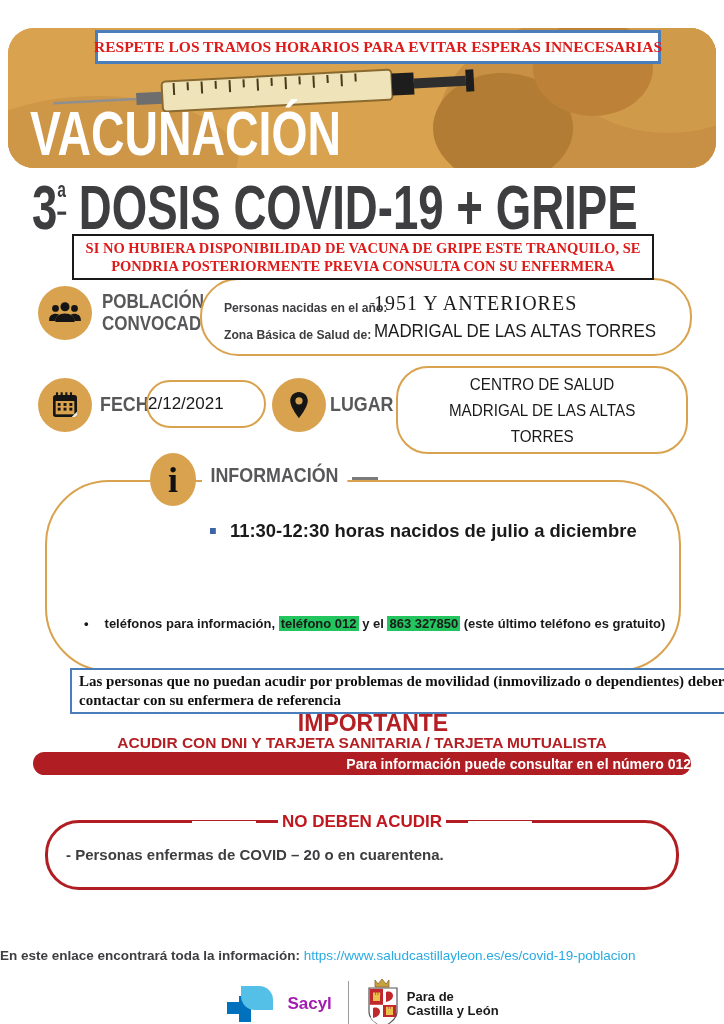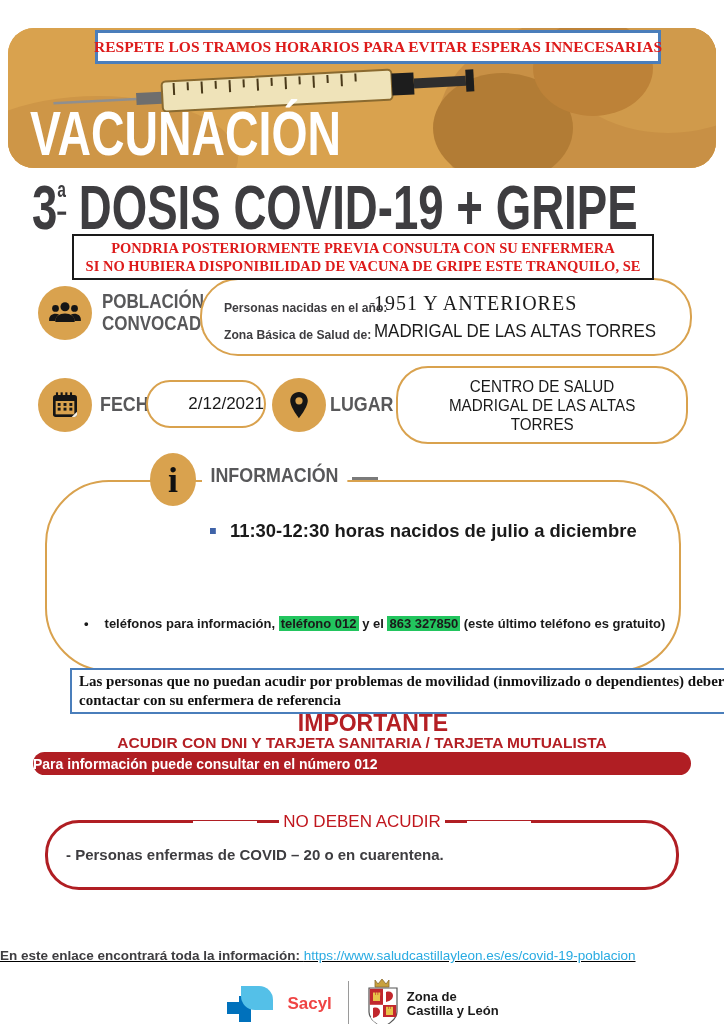--- a/index.html
+++ b/index.html
@@ -25,24 +25,24 @@
   .sec-label{position:absolute;color:#58585A;font-weight:bold;transform:scaleX(0.85);transform-origin:left top;white-space:nowrap;}
   .round-box{position:absolute;border:2px solid #D9A24E;box-sizing:border-box;background:#fff;}
   
   .pop-box{left:200px;top:258px;width:492px;height:78px;border-radius:38px;display:flex;flex-direction:column;
         justify-content:center;gap:6px;padding:2px 10px 2px 22px;}
   .pop-row{display:flex;align-items:flex-end;}
   .pop-lbl{font-size:13.5px;font-weight:bold;color:#3E3D40;transform:scaleX(0.9);transform-origin:left;white-space:nowrap;width:150px;flex:none;}
   .born-val{font-family:"Liberation Serif",serif;font-size:20px;color:#1a1a1a;letter-spacing:1px;white-space:nowrap;}
   .zone-val{font-size:18px;color:#1a1a1a;transform:scaleX(0.94);transform-origin:left;white-space:nowrap;}
   
-  .fecha-box{left:146px;top:360px;width:120px;height:48px;border-radius:24px;display:flex;align-items:center;justify-content:flex-end;}
+  .fecha-box{left:146px;top:360px;width:120px;height:48px;border-radius:24px;display:flex;align-items:center;justify-content:flex-start;}
   .fecha-box span{font-size:17px;color:#1a1a1a;}
-  .lugar-box{left:396px;top:346px;width:292px;height:78px;border-radius:32px;display:flex;flex-direction:column;
-        align-items:center;justify-content:center;}
+  .lugar-box{left:396px;top:346px;width:292px;height:88px;border-radius:32px;display:flex;flex-direction:column;
+        align-items:center;justify-content:center;gap:7px;}
   .lugar-box div{font-size:16px;line-height:19px;color:#1a1a1a;transform:scaleX(0.95);white-space:nowrap;}
   
   .info-box{left:45px;top:460px;width:636px;height:192px;border-radius:64px;z-index:1;}
   .info-icon{position:absolute;left:150px;top:433px;width:46px;height:53px;border-radius:50%;background:#D9A24E;
         display:flex;align-items:center;justify-content:center;z-index:3;}
   .info-icon span{font-family:"Liberation Serif",serif;font-weight:bold;font-size:36px;color:#111;line-height:36px;}
   .info-label{position:absolute;left:202px;top:443px;z-index:3;background:#fff;padding:0 10px;color:#58585A;
         font-weight:bold;font-size:21px;transform:scaleX(0.85);transform-origin:left top;white-space:nowrap;}
   .info-dash{position:absolute;left:352px;top:457px;width:26px;height:3px;background:#7a7a7a;z-index:3;}
   .sched{position:absolute;left:210px;top:500px;z-index:2;}
@@ -55,36 +55,36 @@
   
   .mob-box{position:absolute;left:70px;top:648px;width:694px;background:#fff;border:2px solid #4A7EBB;
         box-sizing:border-box;z-index:4;padding:2px 7px;}
   .mob-box div{font-family:"Liberation Serif",serif;font-weight:bold;font-size:15px;line-height:19px;color:#111;}
   
   .imp-title{position:absolute;left:11px;top:690px;width:724px;text-align:center;color:#B41F24;font-weight:bold;
         font-size:23px;z-index:2;}
   .imp-sub{position:absolute;left:0;top:714px;width:724px;text-align:center;color:#B41F24;font-weight:bold;
         font-size:15.5px;z-index:2;}
   .red-bar{position:absolute;left:33px;top:732px;width:658px;height:23px;background:#B01E23;border-radius:12px;
-        display:flex;align-items:center;justify-content:flex-start;z-index:2;}
+        display:flex;align-items:center;justify-content:flex-end;z-index:2;}
   .red-bar span{color:#fff;font-weight:bold;font-size:14px;}
   
   .nda-title{position:absolute;left:0;top:792px;width:724px;display:flex;align-items:center;justify-content:center;z-index:3;}
   .nda-dash{width:56px;height:3px;background:#B01E23;margin:0 22px;}
-  .nda-title span{color:#C0161D;font-weight:normal;font-size:17px;white-space:nowrap;background:#fff;padding:0 4px;}
+  .nda-title span{color:#C0161D;font-weight:bold;font-size:17px;white-space:nowrap;background:#fff;padding:0 4px;}
   .nda-box{position:absolute;left:45px;top:800px;width:634px;height:70px;border:3px solid #B01E23;
         border-radius:34px;box-sizing:border-box;z-index:2;}
   .nda-item{position:absolute;left:66px;top:826px;font-size:15px;font-weight:bold;color:#3E3D40;z-index:3;white-space:nowrap;}
   
-  .link-line{position:absolute;left:0;top:928px;width:596px;text-align:center;font-size:13.5px;z-index:2;white-space:nowrap;text-decoration:underline;}
+  .link-line{position:absolute;left:0;top:928px;width:596px;text-align:center;font-size:13.5px;z-index:2;white-space:nowrap;}
   .link-line .pre{color:#3E3D40;font-weight:bold;}
   .link-line a{color:#29ABE2;text-decoration:none;font-weight:normal;}
   .logos{position:absolute;left:0;top:958px;width:724px;display:flex;align-items:center;justify-content:center;gap:16px;z-index:2;}
   .sacyl-wrap{display:flex;align-items:center;gap:8px;}
-  .sacyl-name{color:#ef4444;font-weight:bold;font-size:17px;}
+  .sacyl-name{color:#a21caf;font-weight:bold;font-size:17px;}
   .logo-divider{width:1px;height:46px;background:#9a9a9a;}
   .junta-wrap{display:flex;align-items:center;gap:6px;}
   .junta-text{font-size:13px;line-height:14px;font-weight:bold;color:#1a1a1a;}
 </style>
 </head>
 <body>
 
 <div class="page">
 
   <div class="hero">
@@ -123,22 +123,22 @@
   </div>
 
   <div class="banner">
     <span>RESPETE LOS TRAMOS HORARIOS PARA EVITAR ESPERAS INNECESARIAS</span>
   </div>
 
   <div class="vac-title">VACUNACIÓN</div>
   <div class="dose-title"><span>3</span><sup>ª</sup><span> DOSIS COVID-19 + GRIPE</span></div>
 
   <div class="flu-box">
+    <div>SI NO HUBIERA DISPONIBILIDAD DE VACUNA DE GRIPE ESTE TRANQUILO, SE</div>
     <div>PONDRIA POSTERIORMENTE PREVIA CONSULTA CON SU ENFERMERA</div>
-    <div>SI NO HUBIERA DISPONIBILIDAD DE VACUNA DE GRIPE ESTE TRANQUILO, SE</div>
   </div>
 
   <div class="circle-ic" style="left:38px;top:266px;">
     <svg width="34" height="34" viewBox="0 0 24 24" fill="#151515">
       <circle cx="12" cy="7.6" r="3.2"></circle>
       <path d="M5.2 17.5c0-3.2 2.7-5.2 6.8-5.2s6.8 2 6.8 5.2v.9H5.2z"></path>
       <circle cx="5.3" cy="8.8" r="2.4"></circle>
       <path d="M.8 16.6c0-2.5 1.9-4.1 4.6-4.1.9 0 1.7.2 2.4.5-1.6 1.1-2.5 2.6-2.5 4.3v.4H.8z"></path>
       <circle cx="18.7" cy="8.8" r="2.4"></circle>
       <path d="M23.2 16.6c0-2.5-1.9-4.1-4.6-4.1-.9 0-1.7.2-2.4.5 1.6 1.1 2.5 2.6 2.5 4.3v.4h4.5z"></path>
@@ -258,19 +258,19 @@
             <rect x="21" y="28.8" width="2" height="2.6"></rect>
           <rect x="23.5" y="28.8" width="2" height="2.6"></rect>
             <rect x="26" y="28.8" width="2" height="2.6"></rect>
         </g>
         <g fill="#C1272D">
           <path d="M21 14 c4 -1.5 7 0.5 7 3.5 c0 3 -2.5 5 -4 5.5 l-3 1 z"></path>
           <path d="M8 30 c4 -1.5 7 0.5 7 3.5 c0 3 -2.5 5 -4 5.5 l-3 1 z"></path>
         </g>
       </svg>
       <div class="junta-text">
-        <div>Zona de</div>
+        <div>Para de</div>
         <div>Castilla y León</div>
       </div>
     </div>
   </div>
 
 </div>
 
 </body></html>

